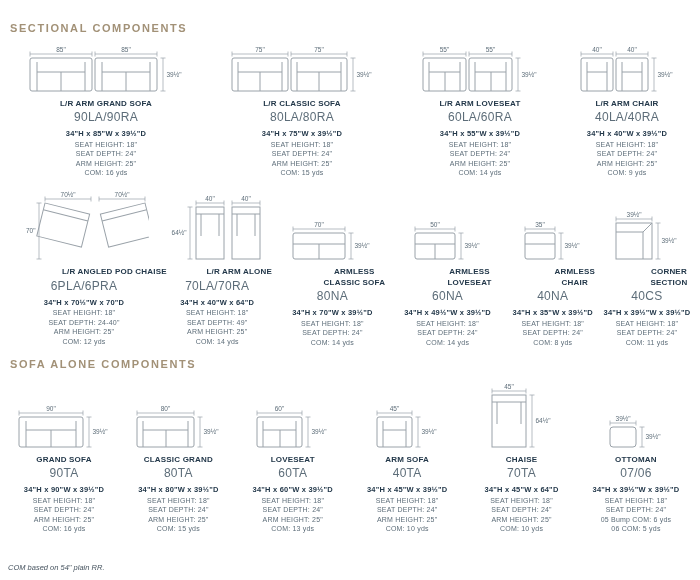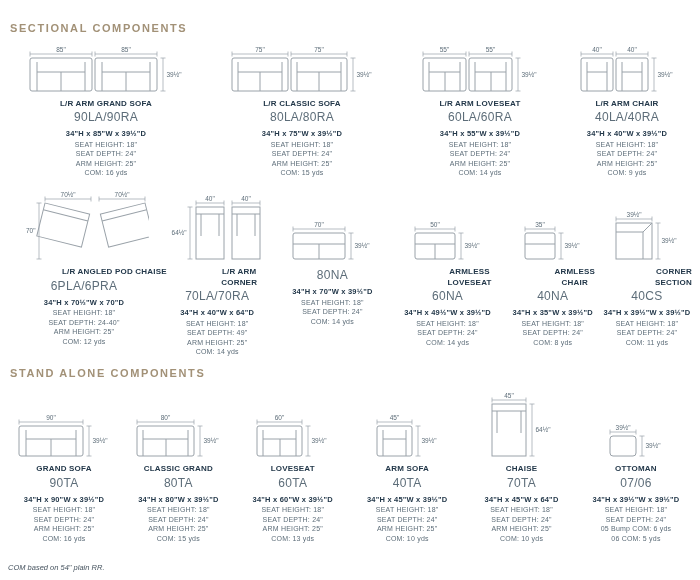--- a/index.html
+++ b/index.html
@@ -8,21 +8,21 @@
   .sheet{padding:22px 8px 0;}
   .section-heading{font-size:11px;font-weight:bold;letter-spacing:1.6px;color:#a29177;margin:0 0 10px 2px;}
   .row{display:flex;justify-content:space-between;align-items:flex-start;margin-bottom:12px;}
   .card{display:flex;flex-direction:column;align-items:center;}
   .diagram{display:flex;align-items:flex-end;justify-content:center;margin-bottom:5px;}
   .row1 .diagram{height:50px;}
   .row2 .diagram{height:74px;}
   .row3 .diagram{height:70px;}
   .title{font-size:8px;font-weight:bold;color:#23384a;text-align:center;line-height:1.3;letter-spacing:0.2px;}
   .title.nowrap{white-space:nowrap;}
-  .title.narrow{max-width:50px;text-align:right;}
+  .title.narrow{max-width:50px;}
   .row2 .title{max-width:88px;margin-left:44px;}
   .sku{font-size:12px;color:#5d6d79;margin-top:1px;letter-spacing:0.3px;}
   .dims{font-size:7.5px;font-weight:bold;color:#23384a;margin-top:5px;letter-spacing:0.2px;}
   .spec{font-size:7px;color:#5d6d79;margin-top:2.5px;letter-spacing:0.2px;text-align:center;}
   .footnote{position:absolute;left:8px;bottom:8px;font-size:7.5px;font-style:italic;color:#45525e;}
   .row1 .card:nth-child(1){width:196px}
   .row1 .card:nth-child(2){width:192px}
   .row1 .card:nth-child(3){width:160px}
   .row1 .card:nth-child(4){width:130px}
   .row2 .card:nth-child(1){width:152px}
@@ -237,21 +237,21 @@
             <rect x="62" y="13" width="28" height="52" class="shape"></rect>
             <line x1="62" y1="20" x2="90" y2="20" class="shape"></line>
             <line x1="67" y1="20" x2="67" y2="42" class="shape"></line>
             <line x1="85" y1="20" x2="85" y2="42" class="shape"></line>
             <line x1="20" y1="13" x2="20" y2="65" class="dim"></line>
             <line x1="17.5" y1="13" x2="22.5" y2="13" class="dim"></line>
             <line x1="17.5" y1="65" x2="22.5" y2="65" class="dim"></line>
             <text x="16.5" y="41.2" text-anchor="end" class="dimtext">64½"</text>
           </svg>
         </div>
-      <div class="title">L/R ARM CORNER</div>
+      <div class="title">L/R ARM ALONE</div>
       <div class="sku">70LA/70RA</div>
       <div class="dims">34"H x 40"W x 64"D</div>
       <div class="spec">SEAT HEIGHT: 18"</div>
       <div class="spec">SEAT DEPTH: 49"</div>
       <div class="spec">ARM HEIGHT: 25"</div>
       <div class="spec">COM: 14 yds</div>
     </div>
     <div class="card">
       <div class="diagram">
           <svg width="82" height="42">
@@ -261,20 +261,21 @@
             <text x="28" y="7" text-anchor="middle" class="dimtext">70"</text>
             <rect x="2" y="13" width="52" height="26" rx="2" class="shape"></rect>
             <line x1="2" y1="24" x2="54" y2="24" class="shape"></line>
             <line x1="28" y1="24" x2="28" y2="39" class="shape"></line>
             <line x1="60" y1="13" x2="60" y2="39" class="dim"></line>
             <line x1="57.5" y1="13" x2="62.5" y2="13" class="dim"></line>
             <line x1="57.5" y1="39" x2="62.5" y2="39" class="dim"></line>
             <text x="63.5" y="28.2" text-anchor="start" class="dimtext">39½"</text>
           </svg>
         </div>
+      <div class="title">ARMLESS CLASSIC SOFA</div>
       <div class="sku">80NA</div>
       <div class="dims">34"H x 70"W x 39½"D</div>
       <div class="spec">SEAT HEIGHT: 18"</div>
       <div class="spec">SEAT DEPTH: 24"</div>
       <div class="spec">COM: 14 yds</div>
     </div>
     <div class="card">
       <div class="diagram">
           <svg width="70" height="42">
             <line x1="2" y1="9" x2="42" y2="9" class="dim"></line>
@@ -338,21 +339,21 @@
         </div>
       <div class="title narrow">CORNER SECTION</div>
       <div class="sku">40CS</div>
       <div class="dims">34"H x 39½"W x 39½"D</div>
       <div class="spec">SEAT HEIGHT: 18"</div>
       <div class="spec">SEAT DEPTH: 24"</div>
       <div class="spec">COM: 11 yds</div>
     </div>
   </div>
 
-  <h2 class="section-heading">STAND ALONE COMPONENTS</h2>
+  <h2 class="section-heading">SOFA ALONE COMPONENTS</h2>
 
   <div class="row row3">
     <div class="card">
       <div class="diagram">
           <svg width="94" height="46">
             <line x1="2" y1="9" x2="66" y2="9" class="dim"></line>
             <line x1="2" y1="6.5" x2="2" y2="11.5" class="dim"></line>
             <line x1="66" y1="6.5" x2="66" y2="11.5" class="dim"></line>
             <text x="34" y="7" text-anchor="middle" class="dimtext">90"</text>
             <rect x="2" y="13" width="64" height="30" rx="2" class="shape"></rect>

